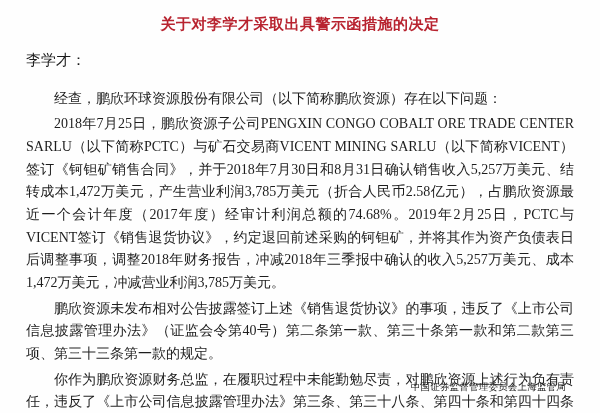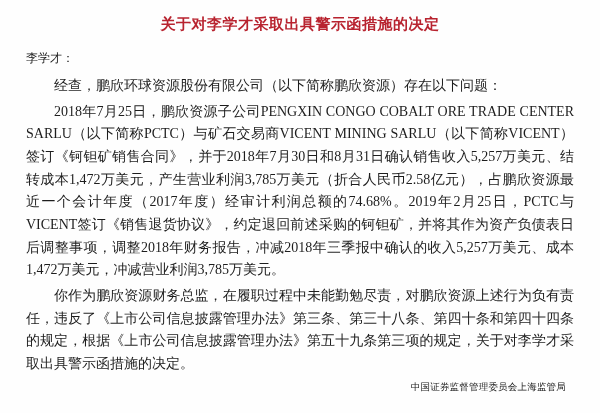--- a/index.html
+++ b/index.html
@@ -28,22 +28,22 @@
     font-weight: bold;
     color: #b8232f;
     letter-spacing: 0.5px;
     padding: 14px 40px 8px 40px;
     line-height: 1.4;
   }
   .body-wrap {
     padding: 0 26px 0 26px;
   }
   .salutation {
-    font-size: 12px;
-    margin: 6px 0 8px 0;
+    font-size: 15px;
+    margin: 6px 0 16px 0;
     line-height: 1.5;
   }
   p.para {
     font-size: 14px;
     line-height: 1.62;
     margin: 0 0 3px 0;
     text-indent: 2em;
     text-align: justify;
     color: #1d1d1d;
   }
@@ -75,20 +75,21 @@
 <div class="page">
 
   <div class="doc-title">关于对李学才采取出具警示函措施的决定</div>
 
   <div class="body-wrap">
 
     <div class="salutation">李学才：</div>
 
     <p class="para">经查，鹏欣环球资源股份有限公司（以下简称鹏欣资源）存在以下问题：</p>
     <p class="para">2018年7月25日，鹏欣资源子公司PENGXIN CONGO COBALT ORE TRADE CENTER SARLU（以下简称PCTC）与矿石交易商VICENT MINING SARLU（以下简称VICENT）签订《钶钽矿销售合同》，并于2018年7月30日和8月31日确认销售收入5,257万美元、结转成本1,472万美元，产生营业利润3,785万美元（折合人民币2.58亿元），占鹏欣资源最近一个会计年度（2017年度）经审计利润总额的74.68%。2019年2月25日，PCTC与VICENT签订《销售退货协议》，约定退回前述采购的钶钽矿，并将其作为资产负债表日后调整事项，调整2018年财务报告，冲减2018年三季报中确认的收入5,257万美元、成本1,472万美元，冲减营业利润3,785万美元。</p>
+    <p class="para">鹏欣资源未发布相对公告披露签订上述《销售退货协议》的事项，违反了《上市公司信息披露管理办法》（证监会令第40号）第二条第一款、第三十条第一款和第二款第三项、第三十三条第一款的规定。</p>
     <p class="para">你作为鹏欣资源财务总监，在履职过程中未能勤勉尽责，对鹏欣资源上述行为负有责任，违反了《上市公司信息披露管理办法》第三条、第三十八条、第四十条和第四十四条的规定，根据《上市公司信息披露管理办法》第五十九条第三项的规定，关于对李学才采取出具警示函措施的决定。</p>
 
   </div>
 
   <div class="footer">
     <div class="sig-org">中国证券监督管理委员会上海监管局</div>
   </div>
 
   <div class="bottom-rule"></div>
 

